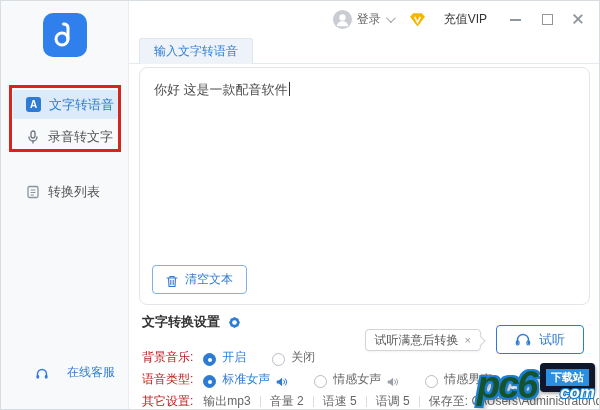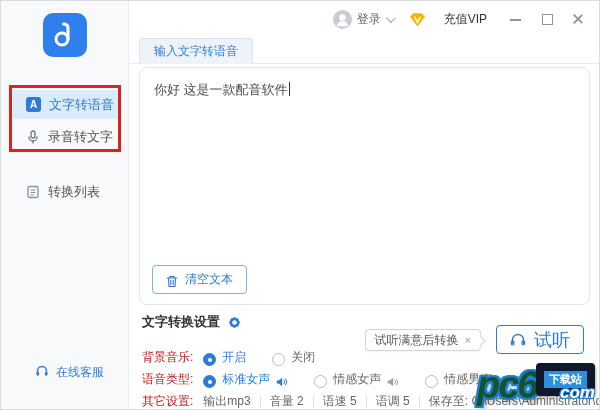--- a/index.html
+++ b/index.html
@@ -12,21 +12,21 @@
   .logo { position:absolute; left:42px; top:12px; width:44px; height:44px; background:#2f80ed; border-radius:10px; display:flex; align-items:center; justify-content:center; }
   .app-title { position:absolute; left:0; top:62px; width:128px; text-align:center; font-size:14px; font-weight:bold; color:#333; letter-spacing:1px; }
   .nav-item { position:absolute; left:12px; width:105px; height:29px; display:flex; align-items:center; gap:8px; padding-left:13px; font-size:13px; color:#555; cursor:pointer; }
   .nav-item.active { background:#dcebf9; color:#2e7bd6; border-radius:2px; }
   .nav-tts { top:89px; }
   .nav-stt { top:121px; }
   .nav-list { top:176px; }
   .icon-a { width:15px; height:15px; background:#2e7bd6; border-radius:3px; color:#fff; font-size:10px; font-weight:bold; display:flex; align-items:center; justify-content:center; }
   .nav-item .mono-icon { color:#6b7480; display:flex; }
   .annotation-box { position:absolute; left:8px; top:84px; width:112px; height:67px; border:3px solid #d7251d; z-index:10; pointer-events:none; }
-  .cs-item { position:absolute; left:34px; bottom:28px; display:flex; align-items:flex-start; gap:7px; color:#2e7bd6; font-size:12px; cursor:pointer; }
+  .cs-item { position:absolute; left:34px; bottom:28px; display:flex; align-items:flex-end; gap:18px; color:#2e7bd6; font-size:12px; cursor:pointer; }
 
   
   .main { position:absolute; left:128px; top:0; right:0; bottom:0; background:#fff; }
 
   .titlebar { position:absolute; top:0; left:0; right:0; height:36px; display:flex; align-items:center; justify-content:flex-end; padding-right:14px; }
   .login-group { display:flex; align-items:center; gap:5px; cursor:pointer; }
   .login-label { color:#666; }
   .chevron-down { width:7px; height:7px; border-right:1.5px solid #9aa0a6; border-bottom:1.5px solid #9aa0a6; transform:rotate(45deg) translateY(-2px); }
   .vip-group { display:flex; align-items:center; gap:18px; margin-left:16px; cursor:pointer; }
   .vip-label { color:#333; }
@@ -44,21 +44,21 @@
   .editor { position:absolute; left:10px; right:9px; top:66px; height:238px; border:1px solid #e2e6ea; border-radius:8px; background:#fff; }
   .editor-text { padding:13px 14px; font-size:13px; color:#4c4c4c; }
   .caret { display:inline-block; width:1px; height:14px; background:#333; vertical-align:-2px; margin-left:1px; }
   .clear-btn { position:absolute; left:12px; bottom:10px; display:flex; align-items:flex-end; gap:7px; padding:5px 13px; border:1px solid #7fb0e6; border-radius:4px; background:#fff; color:#2e7bd6; font-size:12px; cursor:pointer; }
 
   .settings-title { position:absolute; left:13px; top:312px; display:flex; align-items:center; gap:7px; font-size:13px; font-weight:bold; color:#333; }
 
   .tooltip { position:absolute; right:118px; top:328px; height:22px; display:flex; align-items:center; gap:6px; padding:0 9px; border:1px solid #d0d5da; border-radius:4px; background:#fff; color:#555; font-size:12px; box-shadow:0 1px 2px rgba(0,0,0,.05); }
   .tooltip::after { content:""; position:absolute; right:-4px; top:7px; width:7px; height:7px; background:#fff; border-top:1px solid #d0d5da; border-right:1px solid #d0d5da; transform:rotate(45deg); }
   .tooltip-close { color:#999; cursor:pointer; font-size:11px; }
-  .listen-btn { position:absolute; right:15px; top:324px; width:88px; height:29px; display:flex; align-items:center; justify-content:center; gap:8px; border:1px solid #2e7bd6; border-radius:4px; background:#fff; color:#2e7bd6; font-size:18px; cursor:pointer; }
+  .listen-btn { position:absolute; right:15px; top:324px; width:88px; height:29px; display:flex; align-items:center; justify-content:center; gap:8px; border:1px solid #2e7bd6; border-radius:4px; background:#fff; color:#2e7bd6; font-size:13px; cursor:pointer; }
 
   .set-row { position:absolute; left:13px; display:flex; align-items:center; font-size:12px; color:#666; white-space:nowrap; }
   .row-bgm { top:348px; }
   .row-voice { top:370px; }
   .row-other { top:392px; }
   .set-label { margin-right:10px; color:#b91c1c; }
   .radio { width:13px; height:13px; border-radius:50%; border:1px solid #b7bdc4; background:#fff; display:inline-block; position:relative; margin-right:6px; flex:none; cursor:pointer; }
   .radio.on { background:#2e7bd6; border-color:#2e7bd6; }
   .radio.on::after { content:""; position:absolute; left:4px; top:4px; width:4px; height:4px; border-radius:50%; background:#fff; }
   .opt { display:flex; align-items:flex-end; margin-right:26px; cursor:pointer; }
@@ -66,21 +66,21 @@
   .opt.sel .txt { color:#2e7bd6; }
   .opt .spk { margin-left:5px; color:#9aa0a6; display:flex; }
   .opt.sel .spk { color:#2e7bd6; }
   .choose-btn { margin-left:12px; padding:3px 11px; border:1px solid #c2c8ce; border-radius:3px; background:#fff; color:#555; font-size:12px; cursor:pointer; }
   .sep { display:inline-block; width:1px; height:11px; background:#d9dde1; margin:0 9px; }
 
   
   .wm { position:absolute; right:4px; bottom:0; width:118px; height:48px; z-index:20; pointer-events:none; }
   .wm-main { position:absolute; left:0; bottom:2px; font-size:38px; font-weight:900; font-style:italic; color:#14532d;
     text-shadow:-2px -2px 0 #1c7fd0, 2px -2px 0 #1c7fd0, -2px 2px 0 #1c7fd0, 2px 2px 0 #1c7fd0, 3px 4px 5px rgba(0,0,0,.35); letter-spacing:-2px; }
-  .wm-badge { position:absolute; right:0; top:2px; background:#2a8fe0; border:8px solid #0f172a; border-radius:4px; color:#fff; font-size:11px; font-weight:bold; padding:1px 5px; box-shadow:1px 2px 3px rgba(0,0,0,.3); }
+  .wm-badge { position:absolute; right:0; top:2px; background:#2a8fe0; border:6px solid #0f172a; border-radius:4px; color:#fff; font-size:11px; font-weight:bold; padding:1px 5px; box-shadow:1px 2px 3px rgba(0,0,0,.3); }
   .wm-suffix { position:absolute; right:0; bottom:6px; font-size:17px; font-weight:900; font-style:italic; color:#fff;
     text-shadow:-1px -1px 0 #1c7fd0, 1px -1px 0 #1c7fd0, -1px 1px 0 #1c7fd0, 1px 1px 0 #1c7fd0; }
 </style>
 </head>
 <body>
 
 <div class="window">
 
   <div class="sidebar">
     <div class="logo">

